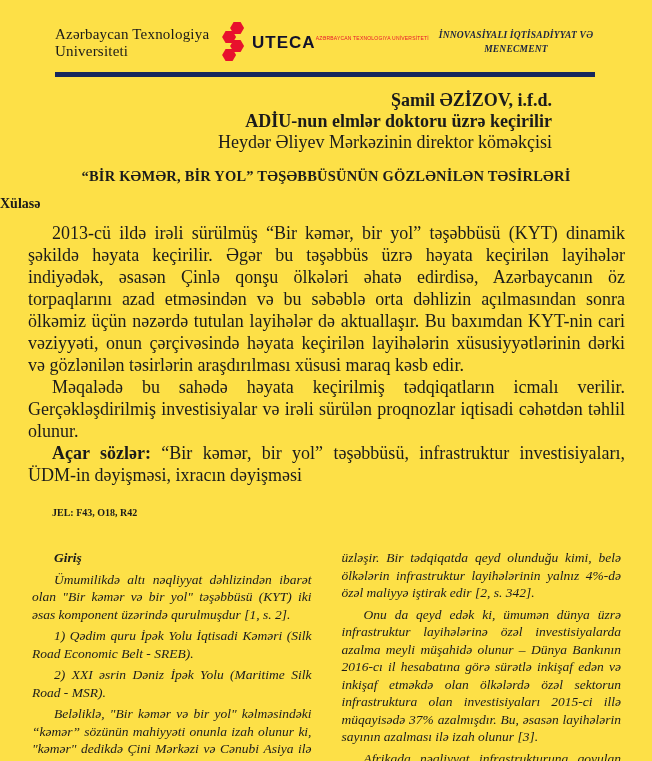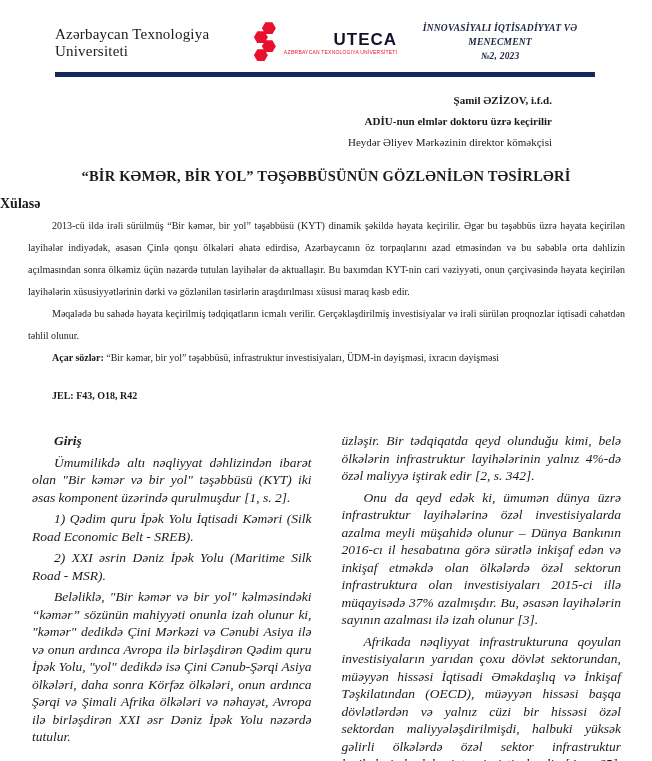--- a/index.html
+++ b/index.html
@@ -1,48 +1,48 @@
 <!DOCTYPE html>
 <html><head>
 <meta charset="utf-8">
 <style>
   html,body{margin:0;padding:0;background:#e9e9e9;}
   .page{
-    position:relative;width:652px;height:761px;margin:0 auto;background:#ffffff;
+    position:relative;width:652px;height:761px;margin:0 auto;background:#fde047;
     overflow:hidden;font-family:"Liberation Serif", serif;color:#1b1b1b;
     box-sizing:border-box;
   }
   
   .header{display:flex;align-items:center;margin:22px 57px 0 55px;}
   .uni-name{flex:1 1 0;font-size:15px;color:#1a1a1a;letter-spacing:.2px;}
   .logo{display:flex;align-items:center;margin:0 8px;}
   .hexes{position:relative;width:27px;height:41px;margin-right:4px;}
   .hex{position:absolute;width:14px;height:12px;background:#e8112d;
        clip-path:polygon(25% 0,75% 0,100% 50%,75% 100%,25% 100%,0 50%);}
   .hex.h1{left:9px;top:0;}
   .hex.h2{left:1px;top:9px;}
   .hex.h3{left:9px;top:18px;}
   .hex.h4{left:1px;top:27px;}
-  .logo-text{display:flex;flex-direction:column;line-height:1;text-align:right;}
+  .logo-text{display:flex;flex-direction:row;line-height:1;}
   .logo-name{font-family:"Liberation Sans",sans-serif;font-weight:bold;
              font-size:17px;color:#12122b;letter-spacing:1px;}
   .logo-sub{font-family:"Liberation Sans",sans-serif;font-size:5px;
             color:#e8112d;margin-top:2px;letter-spacing:.2px;}
   .journal{flex:1 1 0;text-align:center;font-style:italic;font-weight:bold;
            font-size:9.5px;color:#1b2340;line-height:1.45;letter-spacing:.2px;}
   .rule{height:5px;background:#16285c;margin:9px 57px 0 55px;}
   
   .author{margin-top:13px;padding-right:100px;text-align:right;
-          font-size:11px;line-height:21px;}
+          font-size:18px;line-height:21px;}
   .author .b{font-weight:bold;}
   
   .title{margin-top:15px;text-align:center;font-weight:bold;font-size:14.5px;
          letter-spacing:.2px;}
   .abs-head{margin-top:11px;text-align:left;font-weight:bold;font-size:14px;}
-  .abstract{margin:3px 27px 0 28px;font-size:10px;line-height:22px;
+  .abstract{margin:10px 27px 0 28px;font-size:18px;line-height:22px;
             text-align:justify;font-family:Liberation Serif, serif;}
   .abstract p{margin:0;text-indent:24px;}
   .kw-label{font-weight:bold;}
   .jel{margin:21px 27px 0 28px;padding-left:24px;font-weight:bold;font-size:10px;}
   
   .columns{display:flex;gap:22px;margin:27px 27px 0 28px;}
   .col{flex:1 1 0;font-size:13.5px;line-height:17.5px;text-align:justify;}
   .col p{margin:4px;text-indent:22px;font-style:italic;}
   .col p.no-indent{text-indent:0;}
   .col-head{font-weight:bold;text-indent:22px;margin:0;}
@@ -61,21 +61,20 @@
         <div class="hex h3"></div>
         <div class="hex h4"></div>
       </div>
       <div class="logo-text">
         <span class="logo-name">UTECA</span>
         <span class="logo-sub">AZƏRBAYCAN TEXNOLOGIYA UNİVERSİTETİ</span>
       </div>
     </div>
     <div class="journal">
       <div>İNNOVASİYALI İQTİSADİYYAT VƏ MENECMENT</div>
-      <div>№2, 2023</div>
     </div>
   </div>
 
   <div class="rule"></div>
 
   <div class="author">
     <div class="b">Şamil ƏZİZOV, i.f.d.</div>
     <div class="b">ADİU-nun elmlər doktoru üzrə keçirilir</div>
     <div>Heydər Əliyev Mərkəzinin direktor köməkçisi</div>
   </div>

